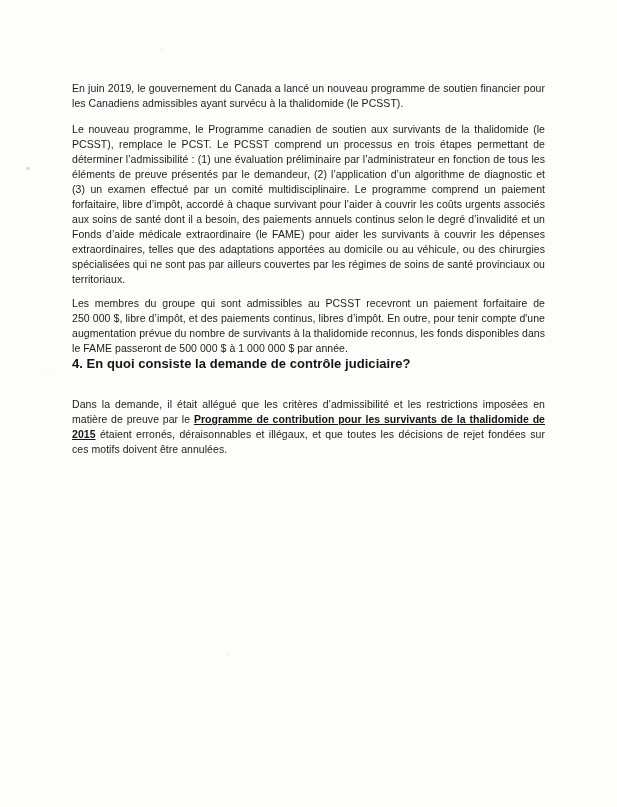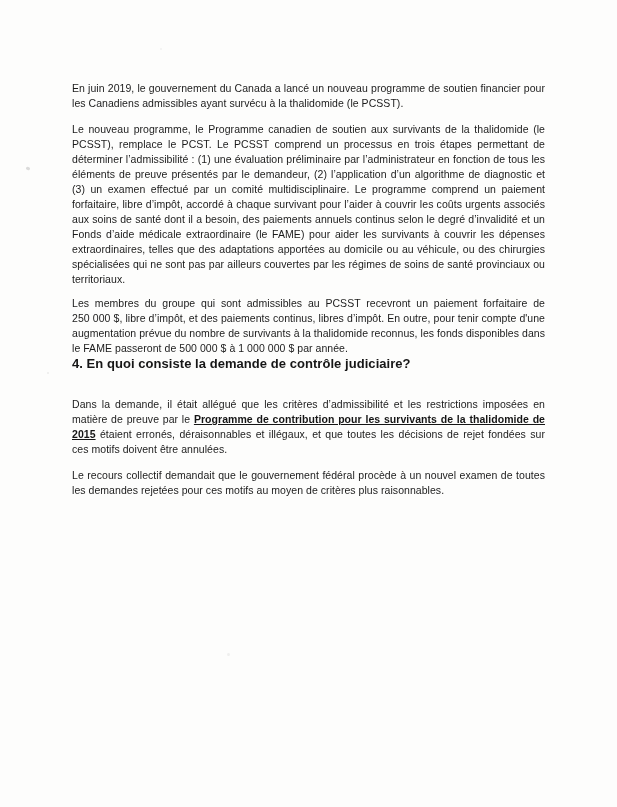--- a/index.html
+++ b/index.html
@@ -70,20 +70,19 @@
 
   <p class="para-program">Le nouveau programme, le Programme canadien de soutien aux survivants de la thalidomide (le PCSST), remplace le PCST. Le PCSST comprend un processus en trois étapes permettant de déterminer l’admissibilité : (1) une évaluation préliminaire par l’administrateur en fonction de tous les éléments de preuve présentés par le demandeur, (2) l’application d’un algorithme de diagnostic et (3) un examen  effectué par un comité multidisciplinaire. Le programme comprend un paiement forfaitaire, libre d’impôt, accordé à chaque survivant pour l’aider à couvrir les coûts urgents associés aux soins de santé dont il a besoin, des paiements annuels continus selon le degré d’invalidité et un Fonds d’aide médicale extraordinaire (le FAME) pour aider les survivants à couvrir les dépenses extraordinaires, telles que des  adaptations apportées au domicile ou au véhicule, ou des chirurgies spécialisées qui ne sont pas par ailleurs couvertes par les régimes de soins de santé provinciaux ou territoriaux.</p>
 
   <p class="para-payments">Les membres du groupe qui sont admissibles au PCSST recevront un paiement forfaitaire de 250&nbsp;000&nbsp;$, libre d’impôt, et des paiements continus, libres d’impôt. En outre, pour tenir compte d'une augmentation prévue du nombre de survivants à la thalidomide reconnus, les fonds disponibles dans le FAME passeront de 500&nbsp;000&nbsp;$ à 1&nbsp;000&nbsp;000&nbsp;$ par année.</p>
 
 
   <h2 class="section-heading">4. En quoi consiste la demande de contrôle judiciaire?</h2>
 
   <p class="para-allegations"><span>Dans la demande, il était allégué que les critères d’admissibilité et les restrictions imposées en matière de preuve par le </span><span class="emphasis-bold-underline">Programme de contribution pour les survivants de la thalidomide de 2015</span><span> étaient erronés, déraisonnables et illégaux, et que toutes les décisions de rejet fondées sur ces motifs doivent être annulées.</span></p>
 
-  <p class="para-class-action">Le recours collectif demandait que le gouvernement fédéral procède à un nouvel examen de toutes les demandes rejetées pour ces motifs au moyen de critères plus raisonnables.</p>
 
 </div>
 
 <div class="scan-speck speck-1"></div>
 <div class="scan-speck speck-2"></div>
 <div class="scan-speck speck-3"></div>
 <div class="scan-speck speck-4"></div>
 
 </body></html>

